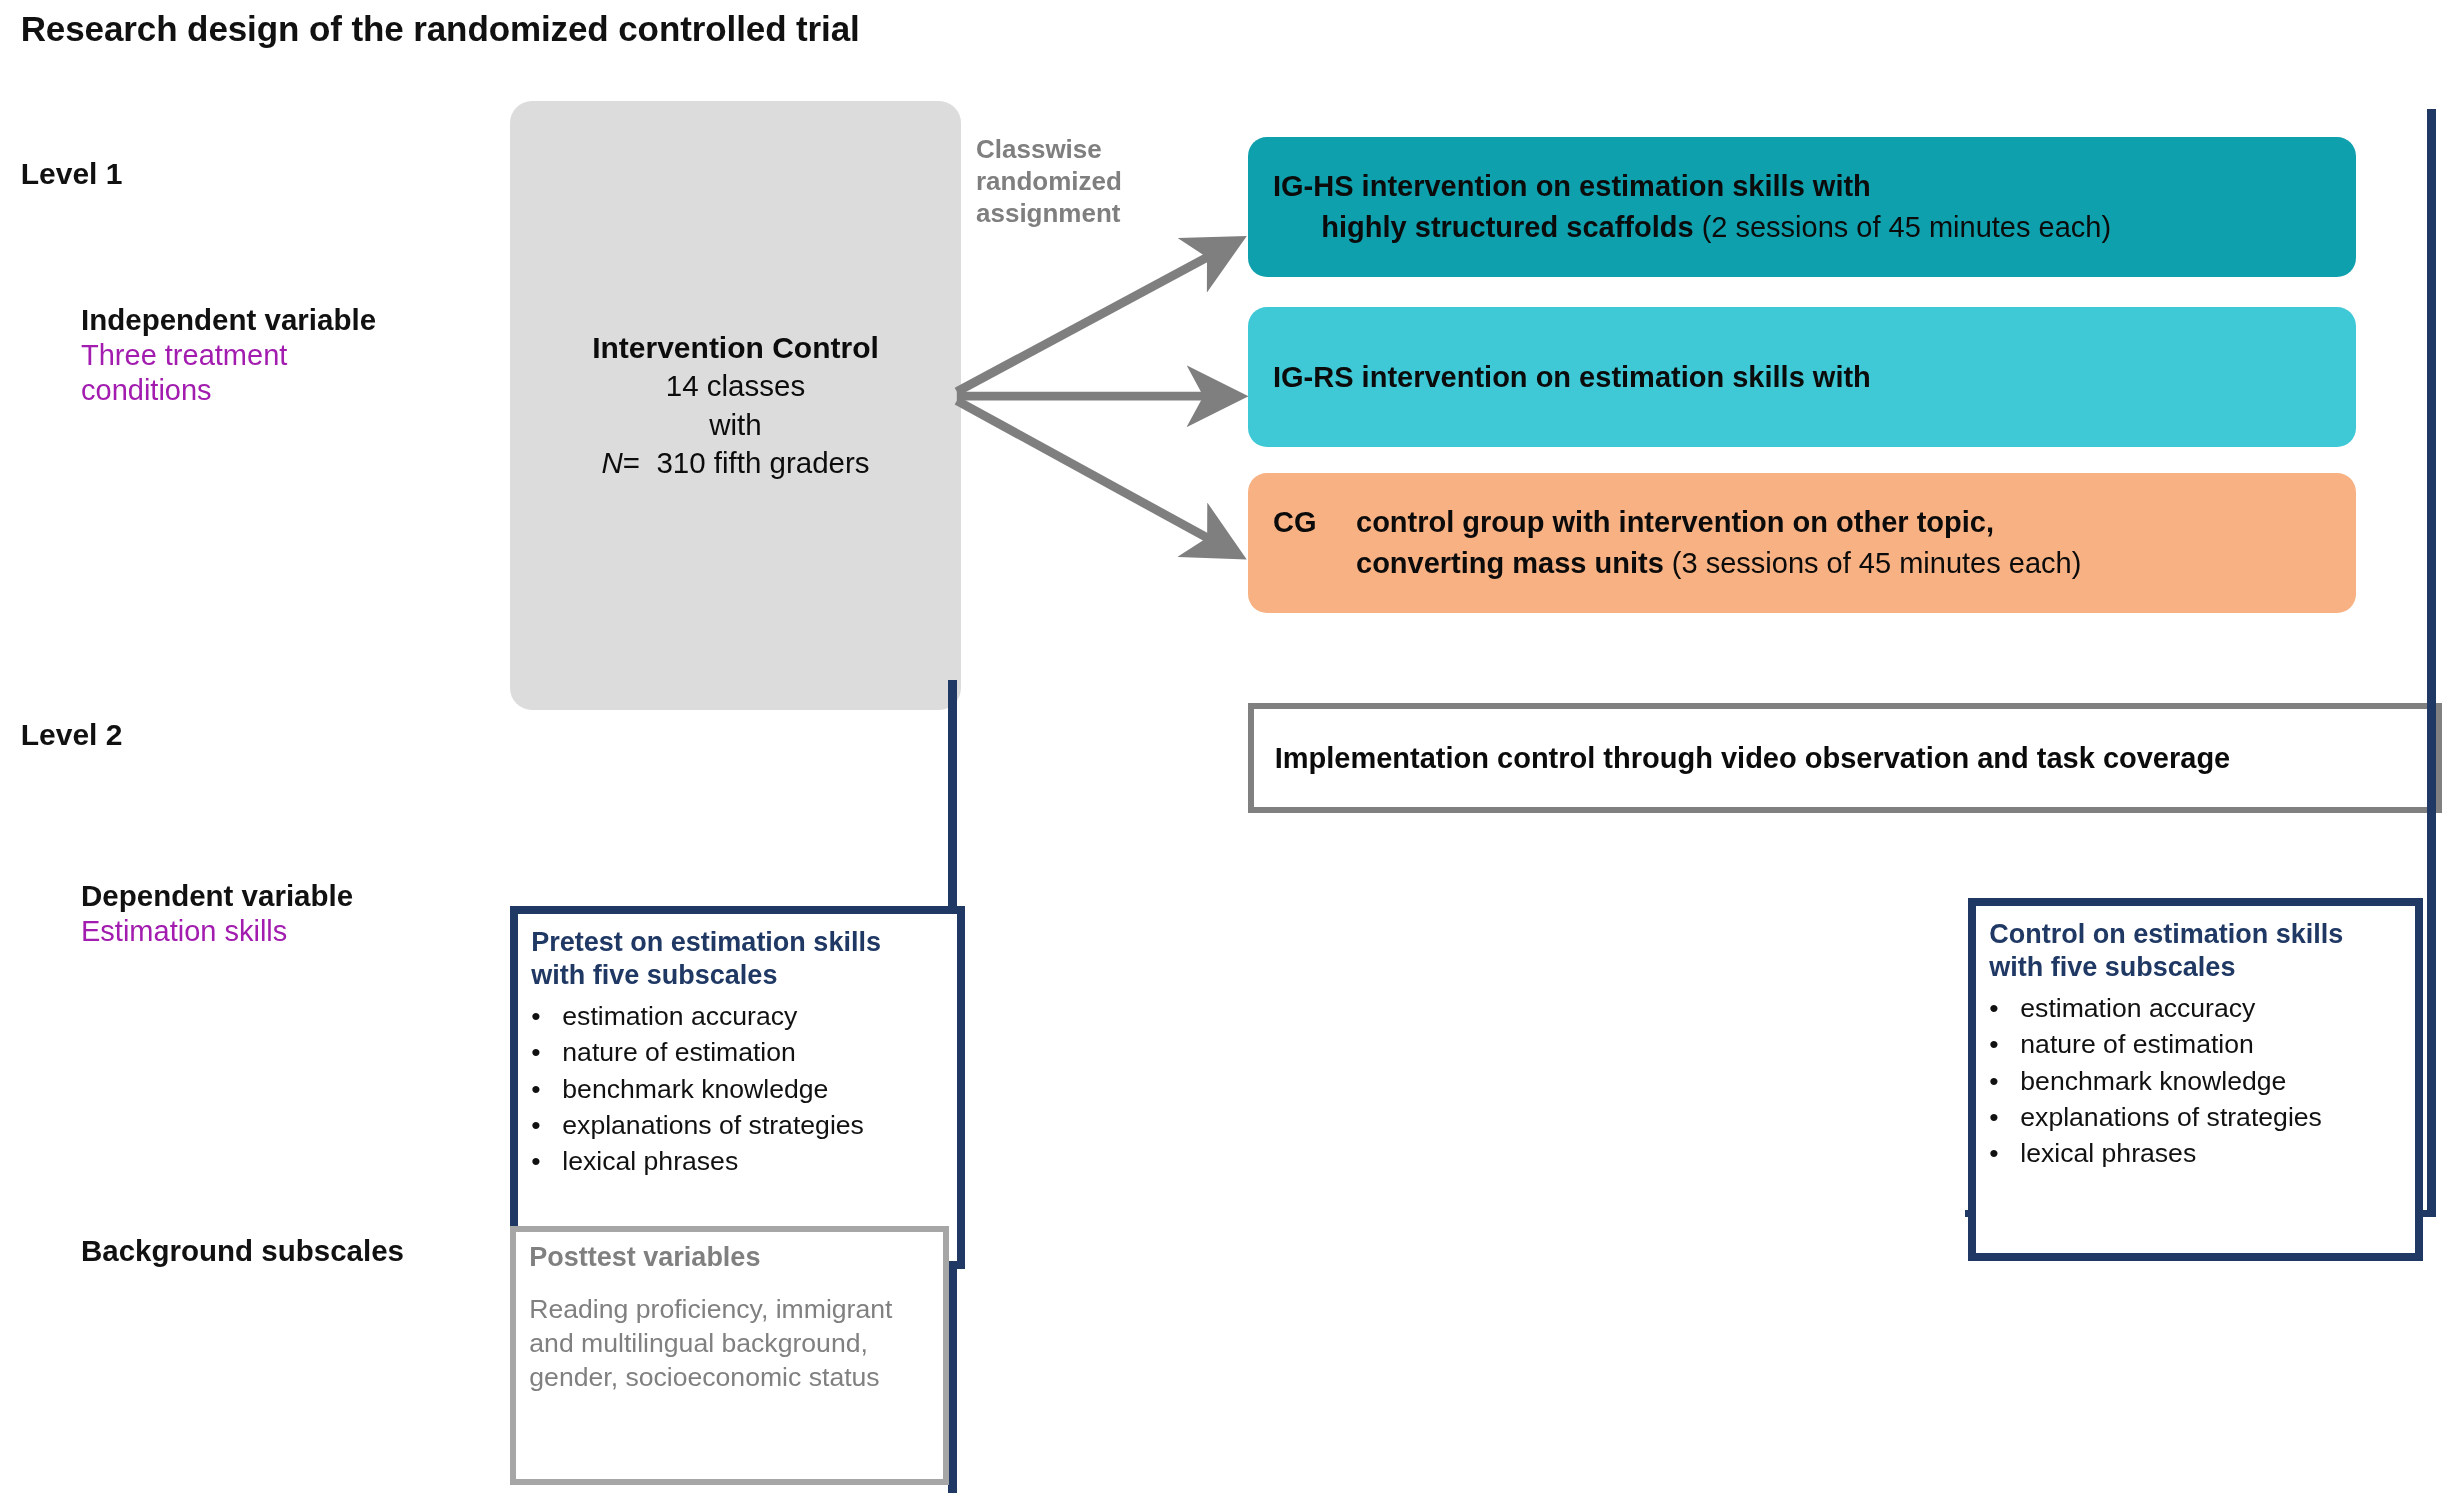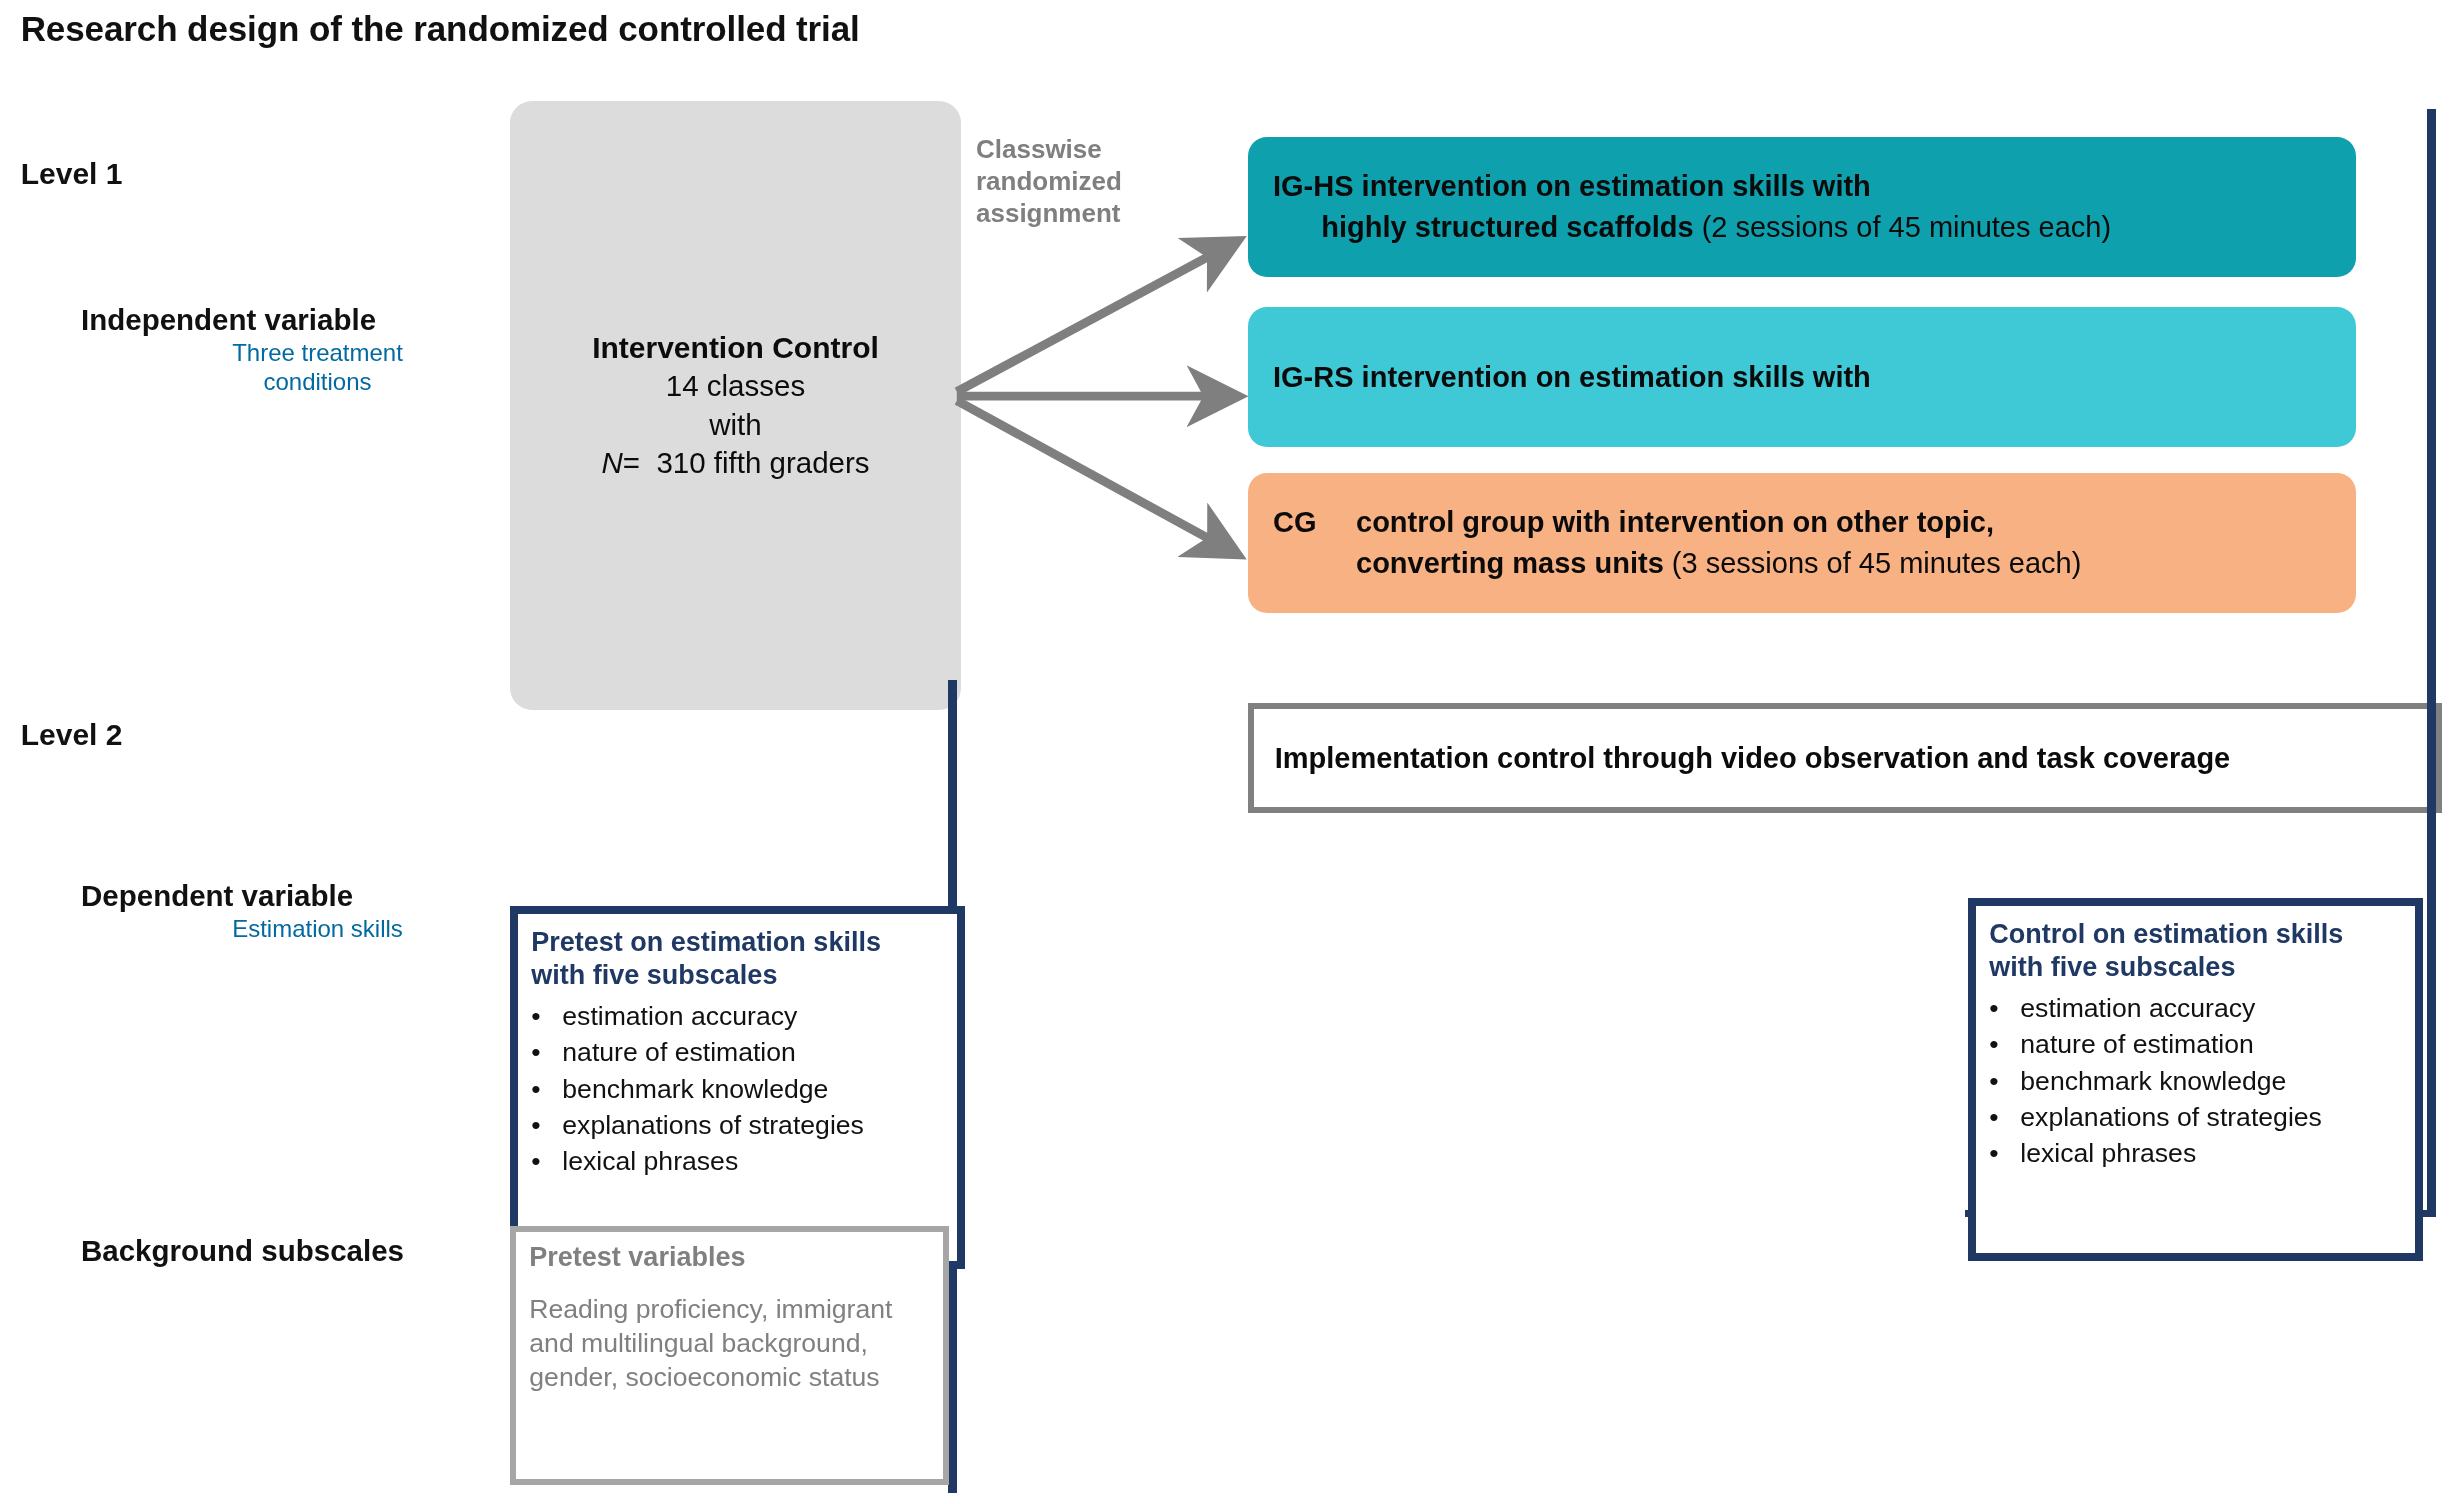--- a/index.html
+++ b/index.html
@@ -15,21 +15,21 @@
   }
 
   
   .level-label{font-size:30px;font-weight:bold;color:#111111;white-space:nowrap;}
   #level1{left:20.7px; top:157px;}
   #level2{left:20.7px; top:718px;}
 
   
   .row-caption{width:473px;}
   .rc-title{font-size:29.5px;font-weight:bold;color:#111111;line-height:1.18;}
-  .rc-sub{font-size:24px;font-weight:normal;color:#0369a1;line-height:1.22;text-align:center;}
+  .rc-sub{font-size:29px;font-weight:normal;color:#a21caf;line-height:1.22;}
   #cap-iv{left:81px; top:303px;}
   #cap-dv{left:81px; top:879px;}
   #cap-bg{left:81px; top:1234px;}
 
   
   #sample-box{
     left:510px; top:101px; width:451px; height:609px;
     background:#dcdcdc; border-radius:22px;
     display:flex; align-items:center; justify-content:center;
   }
@@ -235,18 +235,18 @@
           <span>explanations of strategies</span>
         </li>
       <li>
           <span class="bullet">•</span>
           <span>lexical phrases</span>
         </li>
     </ul>
   </div>
 
   <div class="abs" id="ctrl-box">
-    <div id="ctrl-title">Pretest variables</div>
+    <div id="ctrl-title">Posttest variables</div>
     <div id="ctrl-body">Reading proficiency, immigrant and multilingual background, gender, socioeconomic status</div>
   </div>
 
 </div>
 
 
 </body></html>

